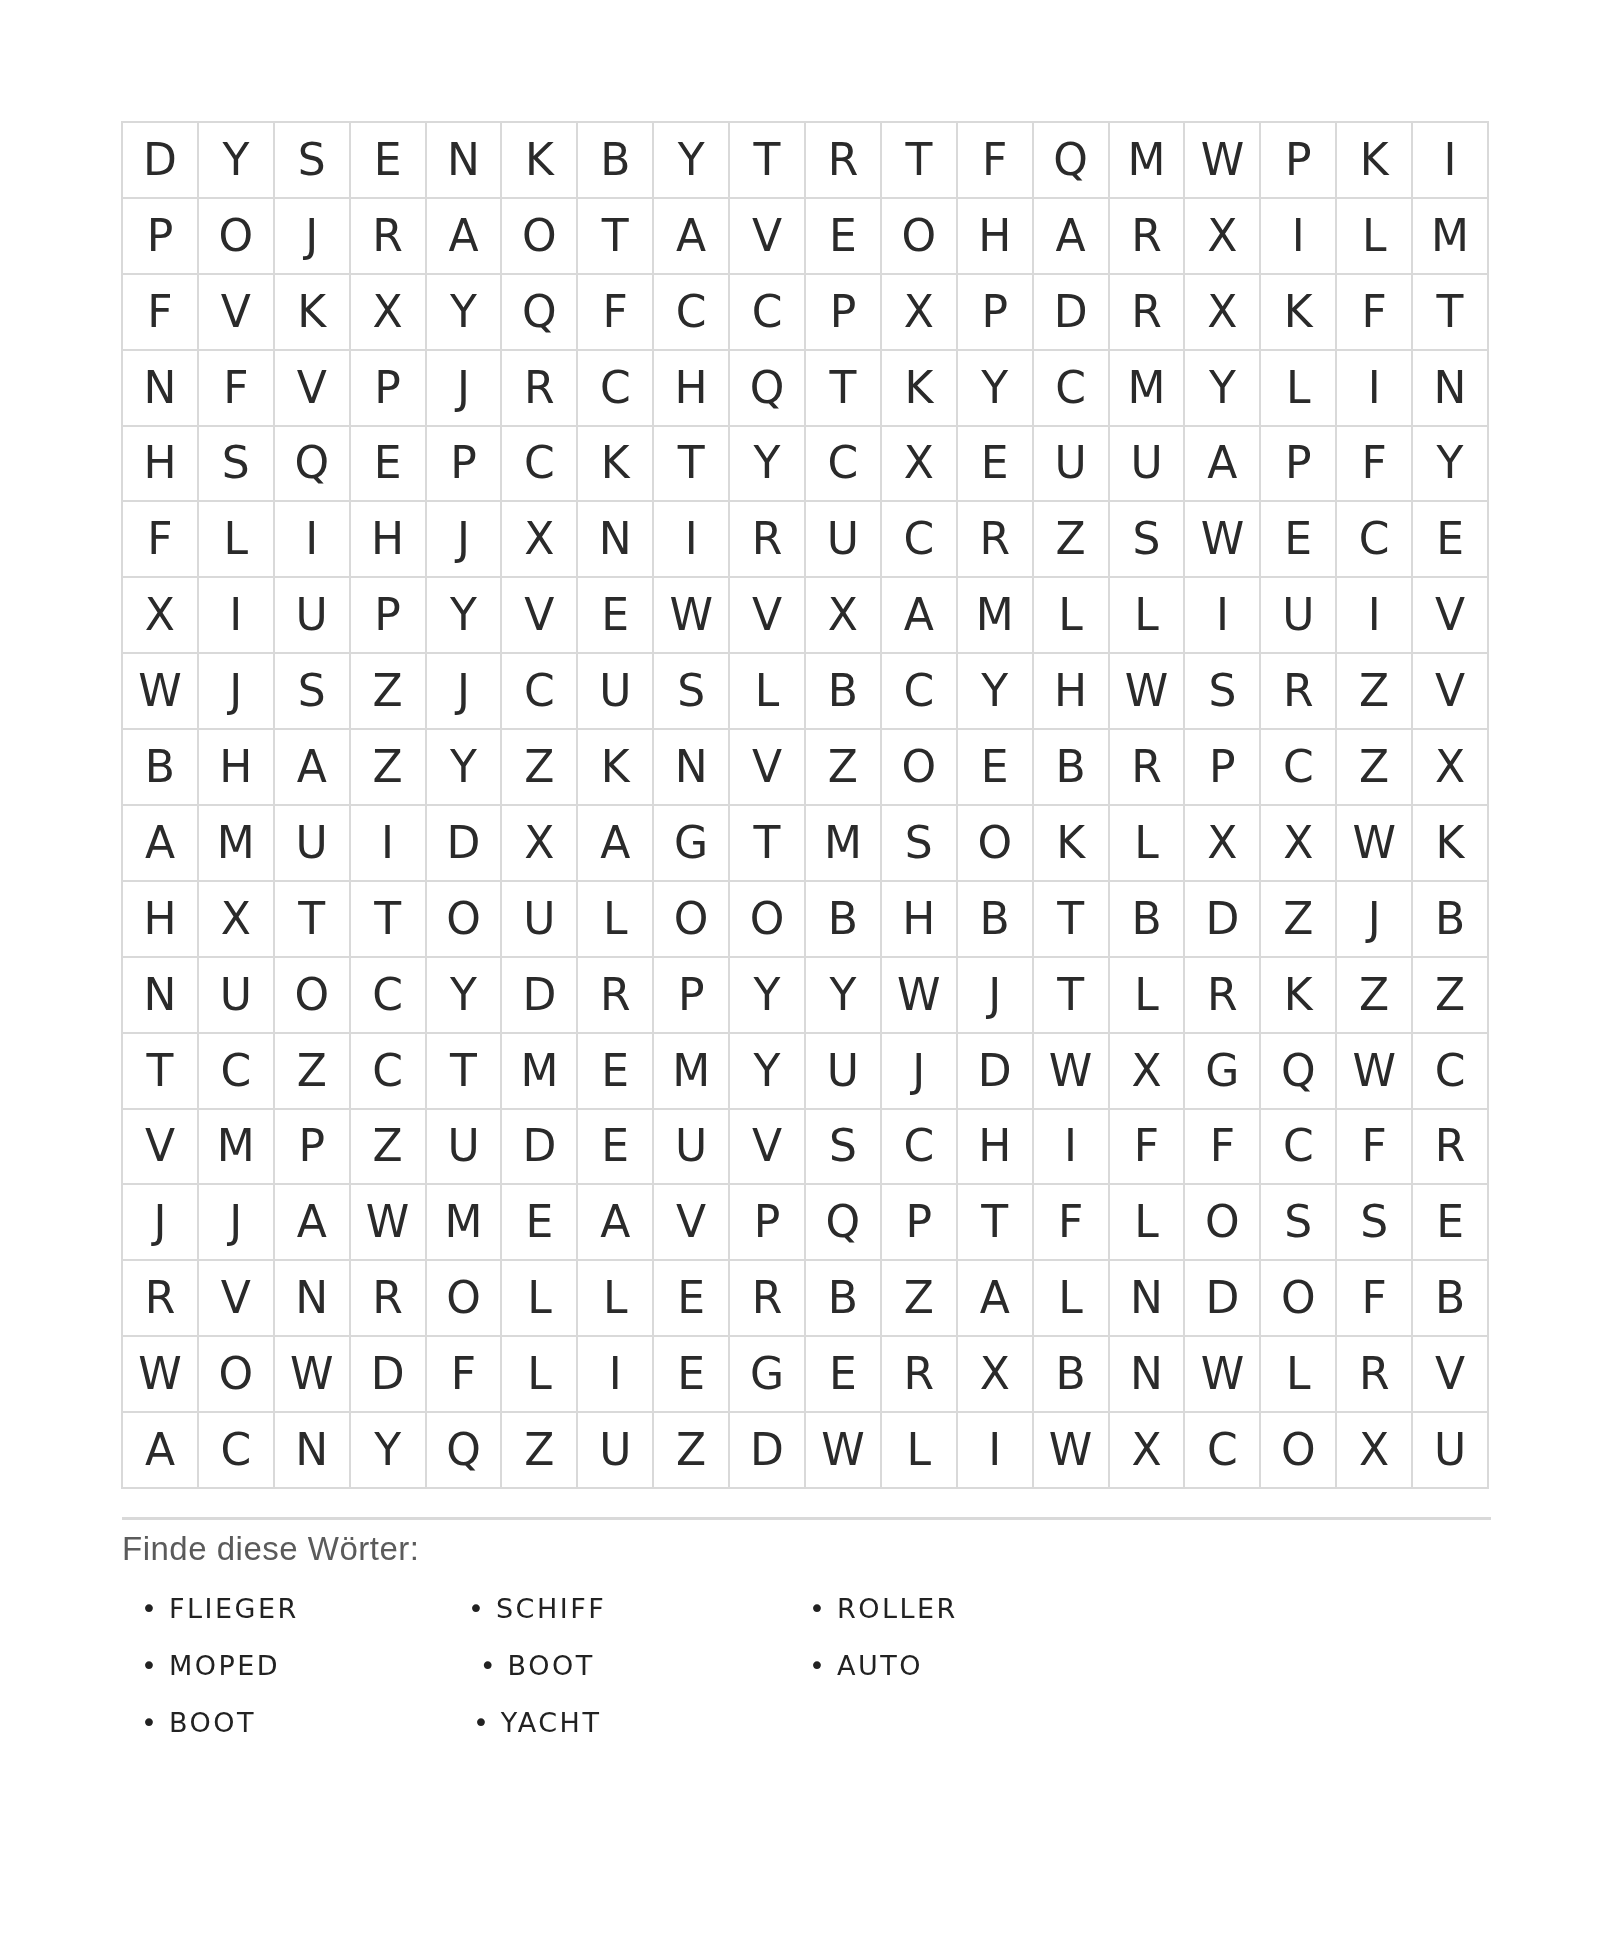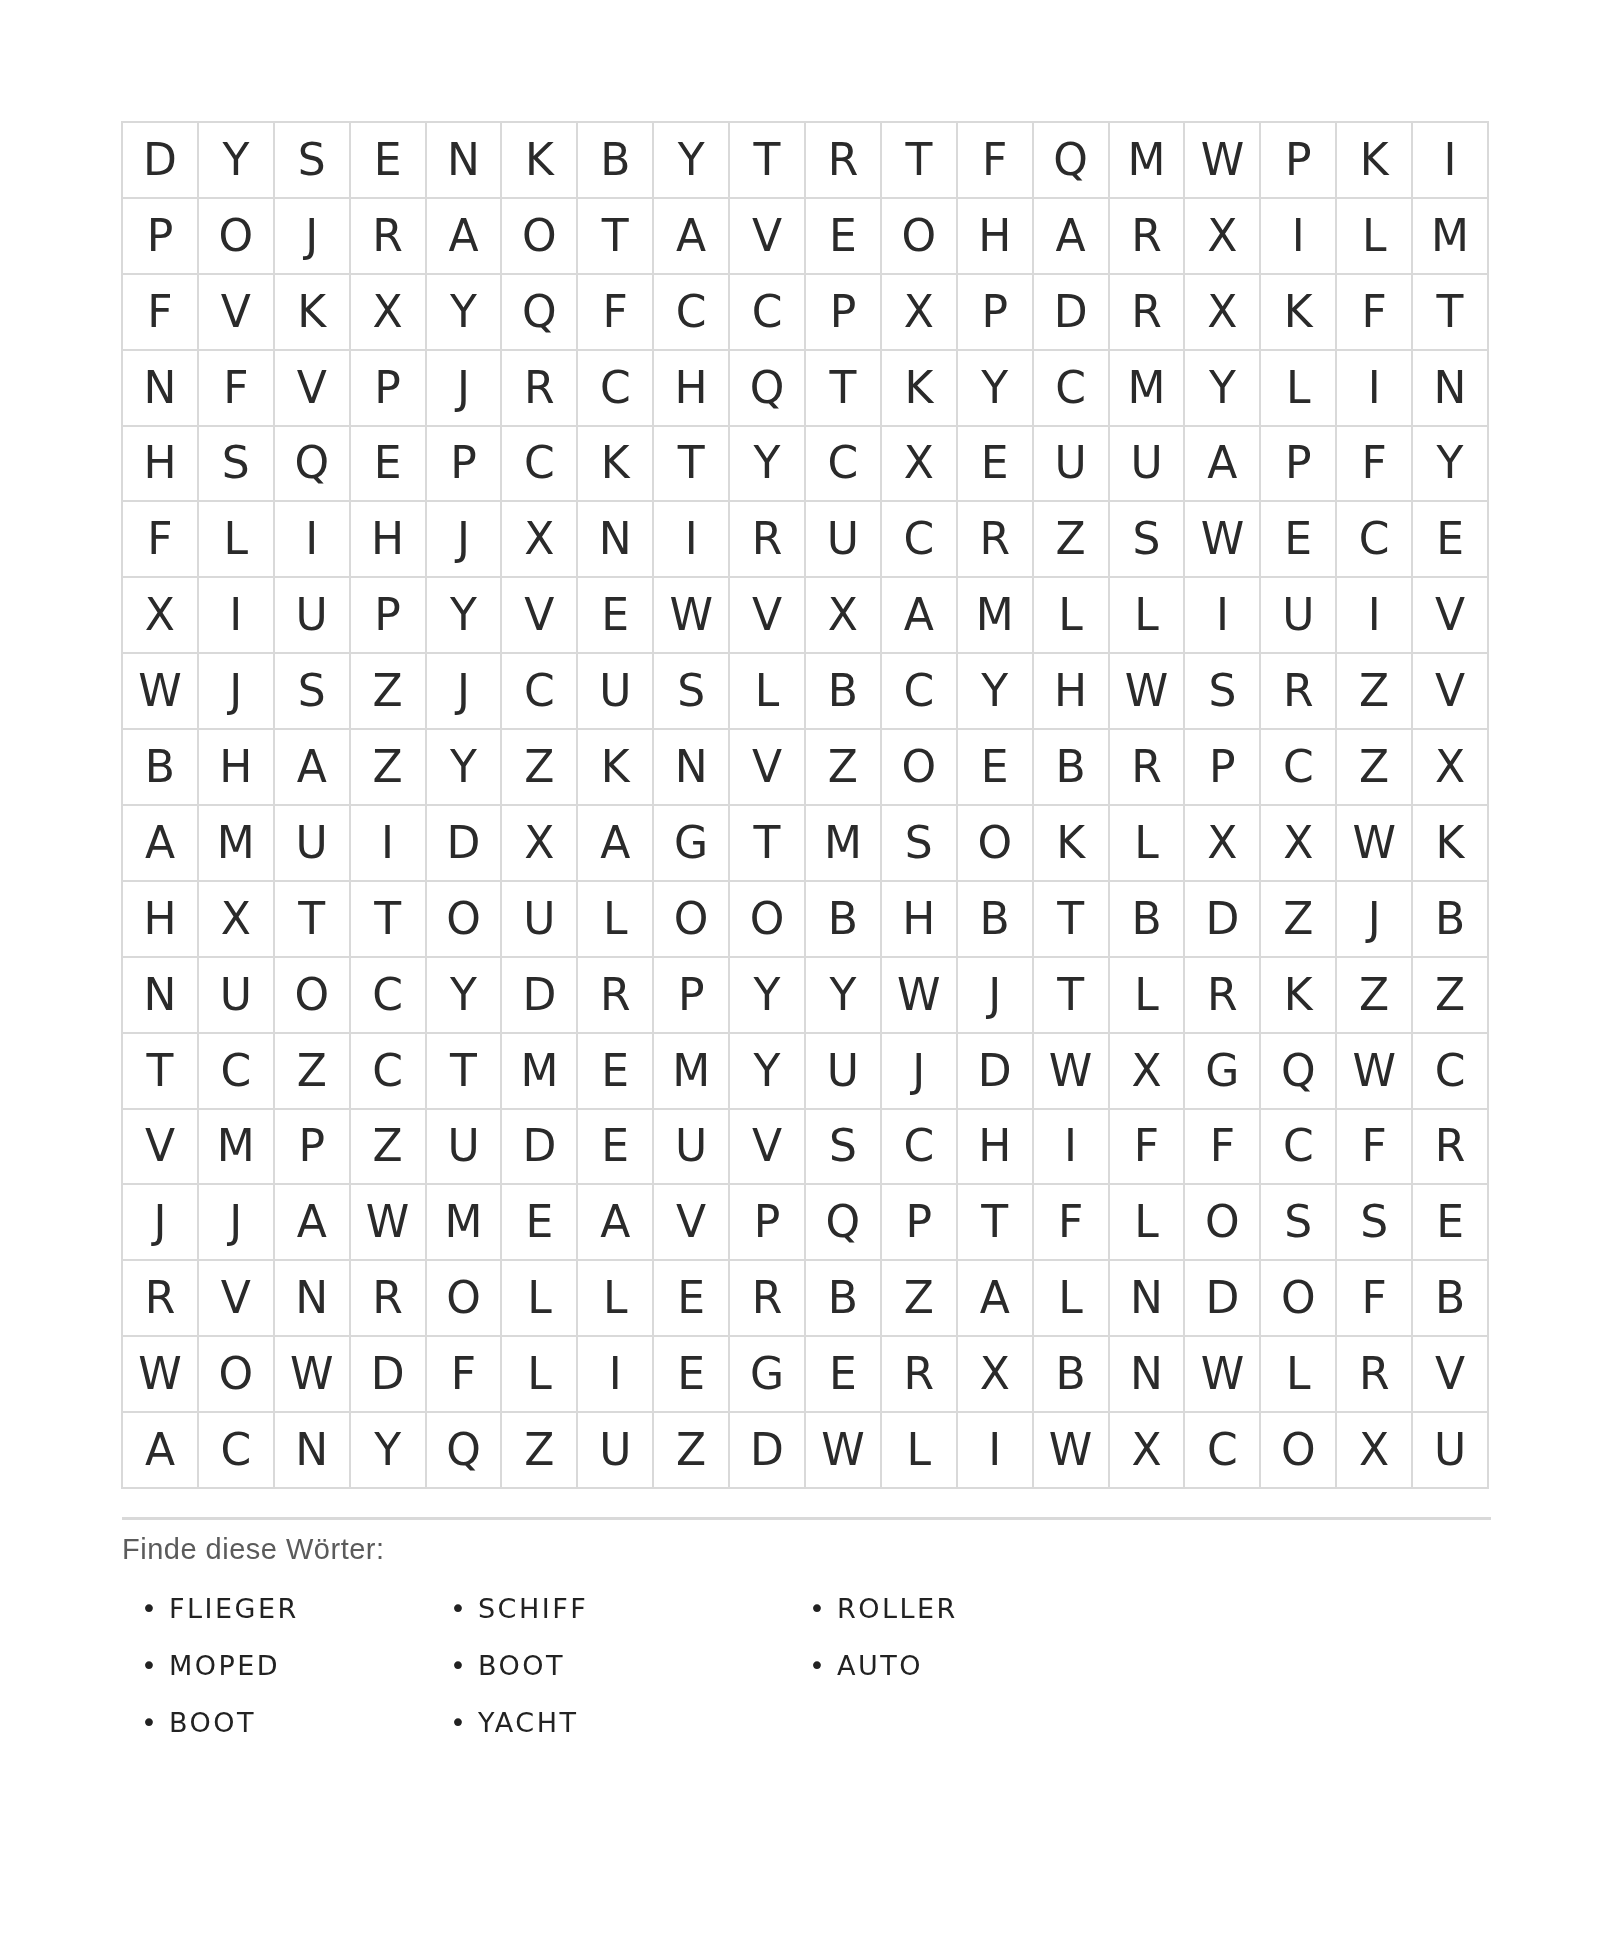--- a/index.html
+++ b/index.html
@@ -48,38 +48,38 @@
     width: 1369px;
     height: 3px;
     background: var(--divider-color, #d9d9d9);
   }
 
   
   .heading {
     position: absolute;
     left: 122px;
     top: 1529px;
-    font-size: 29px;
+    font-size: 33px;
     line-height: 40px;
     letter-spacing: 0.5px;
     color: var(--heading-color, #5b5b5b);
     font-family: "Liberation Sans", "DejaVu Sans", sans-serif;
   }
 
   
   .words {
     position: absolute;
     left: 127px;
     top: 1594px;
     width: 1369px;
     height: 230px;
   }
   .word-col { position: absolute; top: 0; }
   .word-col.col-1 { left: 0; margin-left: 14px; }
-  .word-col.col-2 { left: 323px; }
+  .word-col.col-2 { left: 341px; text-align: center; }
   .word-col.col-3 { left: 682px; }
   .word-col.col-4 { left: 1023px; }
   .word-item {
     height: 30px;
     line-height: 30px;
     margin-bottom: 27px;
     font-size: 27px;
     letter-spacing: 2.5px;
     white-space: nowrap;
     color: var(--list-color, #222222);

